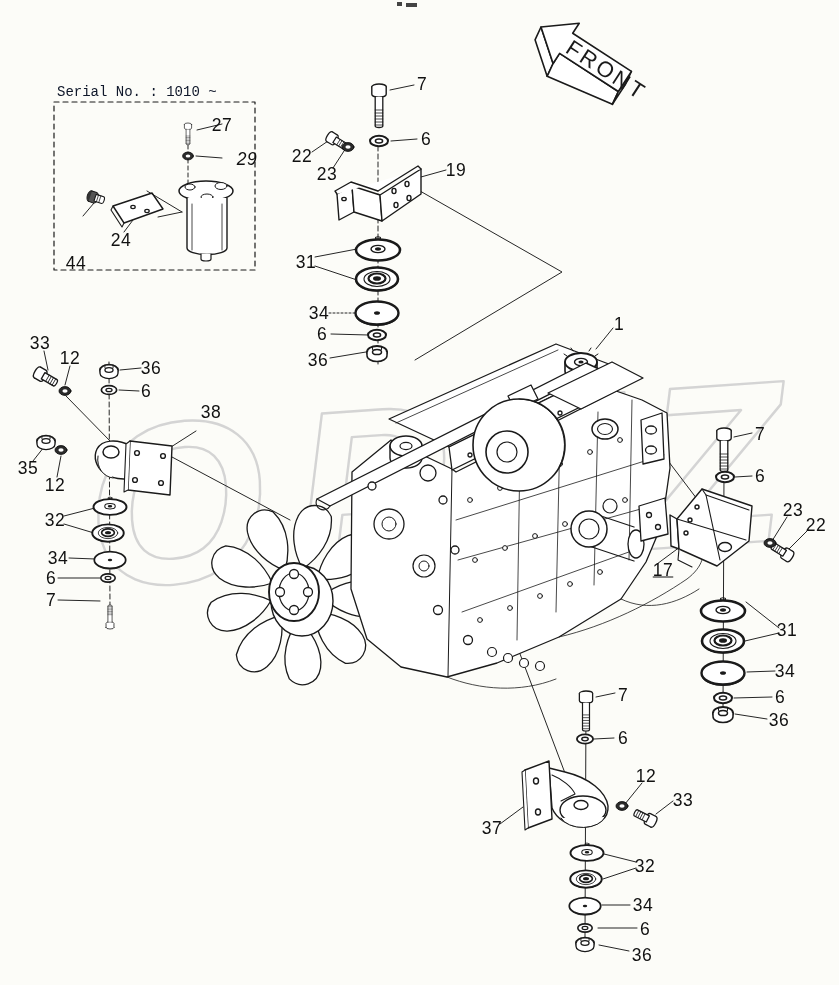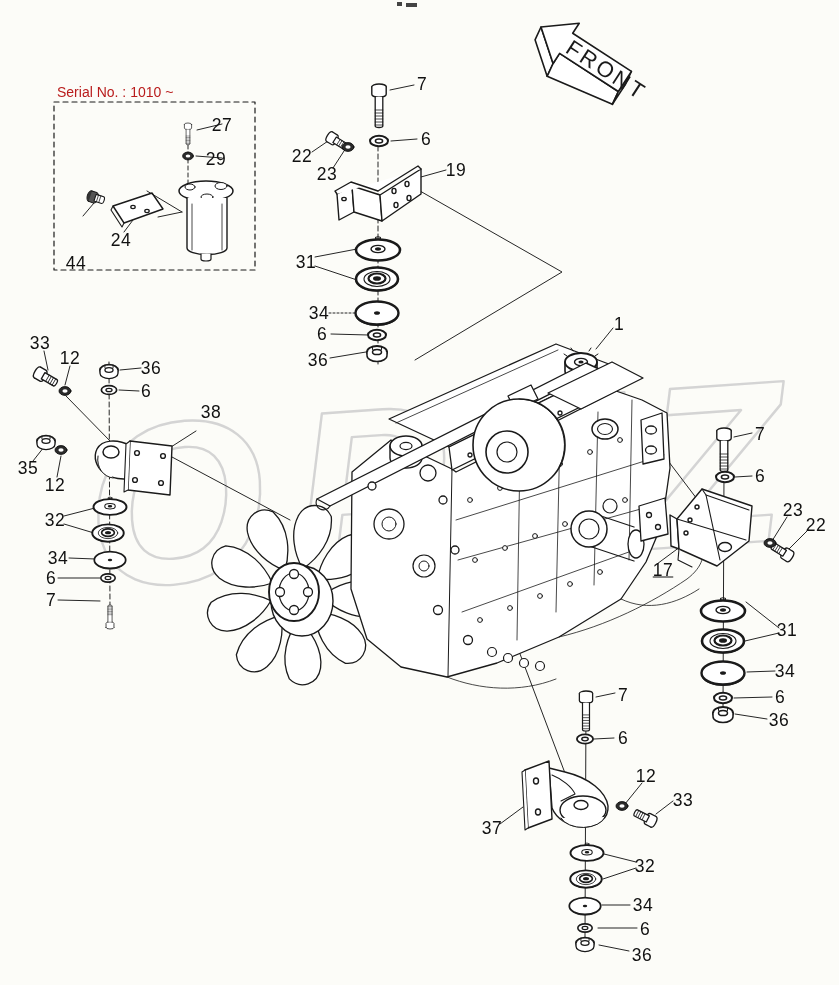--- a/index.html
+++ b/index.html
@@ -8,22 +8,22 @@
     background:#fcfcf8;overflow:hidden;
     font-family:"Liberation Sans",sans-serif;
   }
   .figure svg{position:absolute;left:0;top:0;}
   .callout{
     position:absolute;transform:translate(-50%,-50%);
     font-size:17.5px;color:#111;letter-spacing:0.5px;
     font-family:"Liberation Sans",sans-serif;white-space:nowrap;
   }
   .serial-label{
-    position:absolute;left:57px;top:84px;font-size:14px;color:#b91c1c;
-    font-family:Liberation Sans, sans-serif;
+    position:absolute;left:57px;top:84px;font-size:14px;color:#0f172a;
+    font-family:Liberation Mono, monospace;
   }
 </style>
 </head>
 <body>
 
 <div class="figure">
 
 <svg width="839" height="985" viewBox="0 0 839 985" stroke="#1a1a1a" fill="none" stroke-width="1.3" stroke-linejoin="round" stroke-linecap="round">
 
   <defs>
@@ -404,21 +404,21 @@
     <path d="M100,-12 L102,2 L102,26 L100,12 Z" fill="#fff"></path>
     <path d="M0,0 L30,-24 L30,-12 L100,-12 L100,12 L30,12 L30,24 Z" fill="#fff"></path>
     <text x="33" y="8" font-size="22" letter-spacing="3" fill="#1a1a1a" stroke="none" font-family="Liberation Sans, sans-serif">FRONT</text>
   </g>
 </svg>
 
 <div class="serial-label">Serial No. : 1010 ~</div>
 
 <div>
       <div class="callout" style="left: 222px; top: 125px;">27</div>
-      <div class="callout" style="left: 216px; top: 159px;">29</div>
+      <div class="callout" style="left: 247px; top: 159px; font-style: italic;">29</div>
       <div class="callout" style="left: 76px; top: 223px; margin-top: 40px;">44</div>
       <div class="callout" style="left: 121px; top: 240px;">24</div>
       <div class="callout" style="left: 422px; top: 84px;">7</div>
       <div class="callout" style="left: 426px; top: 139px;">6</div>
       <div class="callout" style="left: 302px; top: 156px;">22</div>
       <div class="callout" style="left: 327px; top: 174px;">23</div>
       <div class="callout" style="left: 456px; top: 170px;">19</div>
       <div class="callout" style="left: 306px; top: 262px;">31</div>
       <div class="callout" style="left: 319px; top: 313px;">34</div>
       <div class="callout" style="left: 322px; top: 334px;">6</div>

